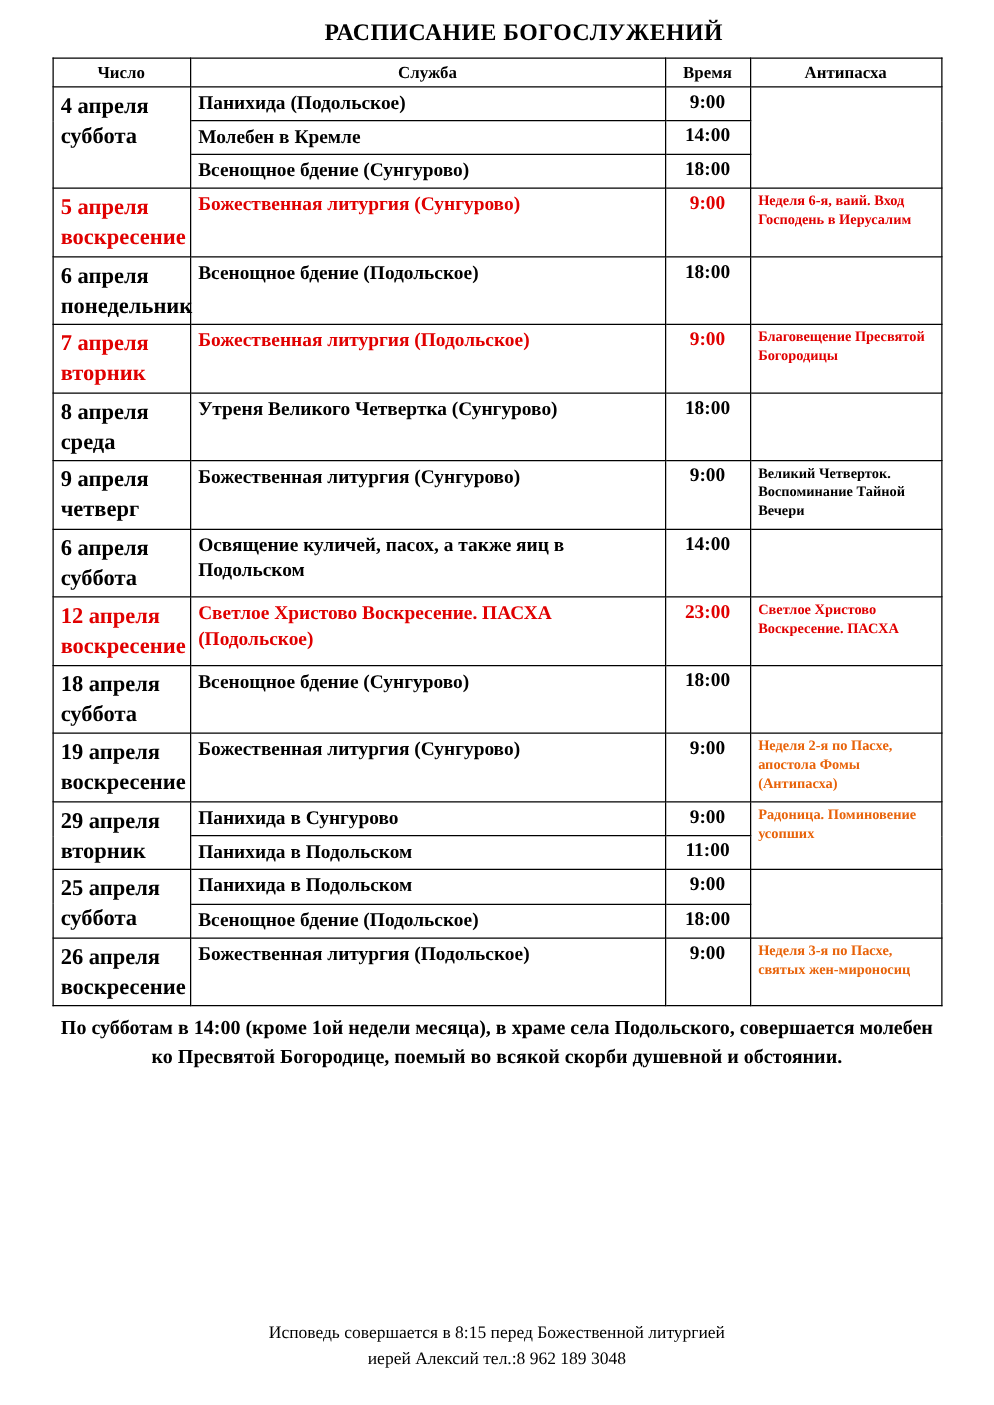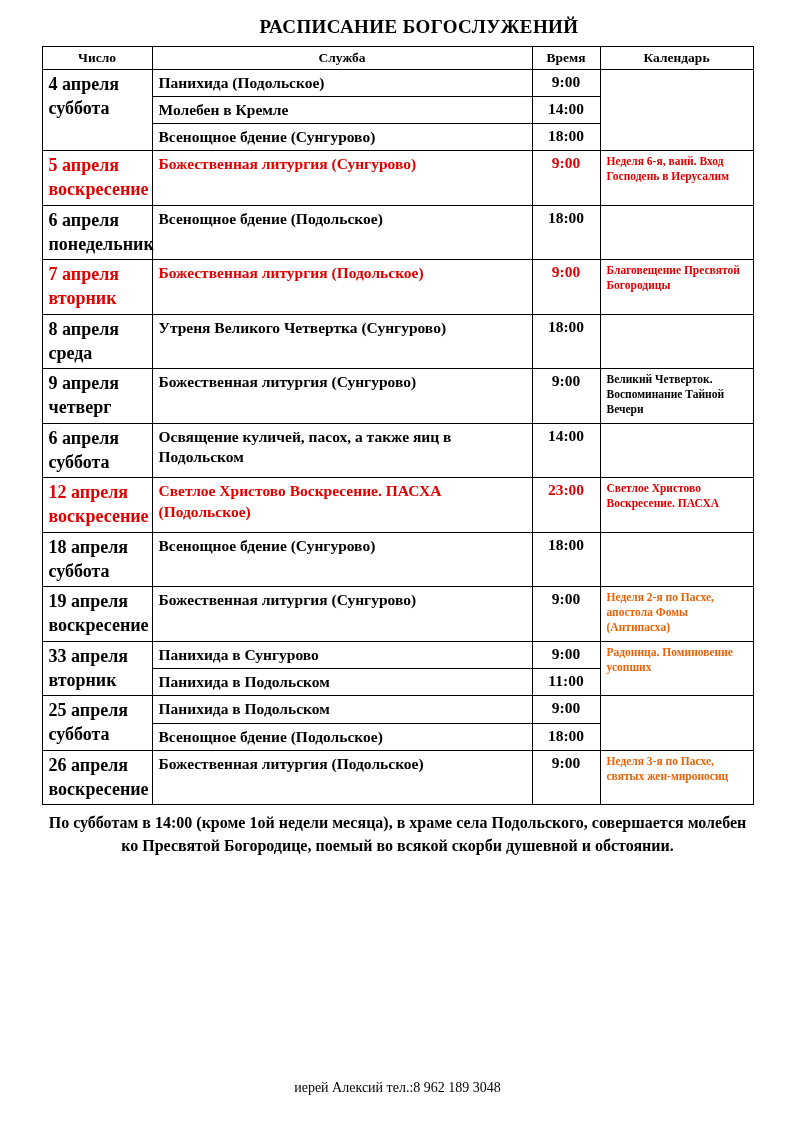--- a/index.html
+++ b/index.html
@@ -110,21 +110,21 @@
       <col class="c-date">
       <col class="c-serv">
       <col class="c-time">
       <col class="c-cal">
     </colgroup>
     <thead>
       <tr>
         <th>Число</th>
         <th>Служба</th>
         <th>Время</th>
-        <th>Календарь</th>
+        <th>Антипасха</th>
       </tr>
     </thead>
     <tbody id="schedule-body">
         <tr>
           <td class="date-cell black" rowspan="3">
             <div>4 апреля</div>
             <div>суббота</div>
           </td>
           <td class="serv-cell black">Панихида (Подольское)</td>
           <td class="time-cell black">9:00</td>
@@ -214,21 +214,21 @@
           <td class="date-cell black" rowspan="1">
             <div>19 апреля</div>
             <div>воскресение</div>
           </td>
           <td class="serv-cell black">Божественная литургия (Сунгурово)</td>
           <td class="time-cell black">9:00</td>
           <td class="cal-cell orange" rowspan="1">Неделя 2-я по Пасхе, апостола Фомы (Антипасха)</td>
         </tr>
         <tr>
           <td class="date-cell black" rowspan="2">
-            <div>33 апреля</div>
+            <div>29 апреля</div>
             <div>вторник</div>
           </td>
           <td class="serv-cell black">Панихида в Сунгурово</td>
           <td class="time-cell black">9:00</td>
           <td class="cal-cell orange" rowspan="2">Радоница. Поминовение усопших</td>
         </tr>
         <tr>
           <td class="serv-cell black">Панихида в Подольском</td>
           <td class="time-cell black">11:00</td>
         </tr>
@@ -253,16 +253,17 @@
           <td class="serv-cell black">Божественная литургия (Подольское)</td>
           <td class="time-cell black">9:00</td>
           <td class="cal-cell orange" rowspan="1">Неделя 3-я по Пасхе, святых жен-мироносиц</td>
         </tr>
       </tbody>
   </table>
 
   <div class="footnote">По субботам в 14:00 (кроме 1ой недели месяца), в храме села Подольского, совершается молебен ко Пресвятой Богородице, поемый во всякой скорби душевной и обстоянии.</div>
 
   <div class="bottom-note">
+    <div>Исповедь совершается в 8:15 перед Божественной литургией</div>
     <div>иерей Алексий тел.:8 962 189 3048</div>
   </div>
 
 </div>
 
 </body></html>

